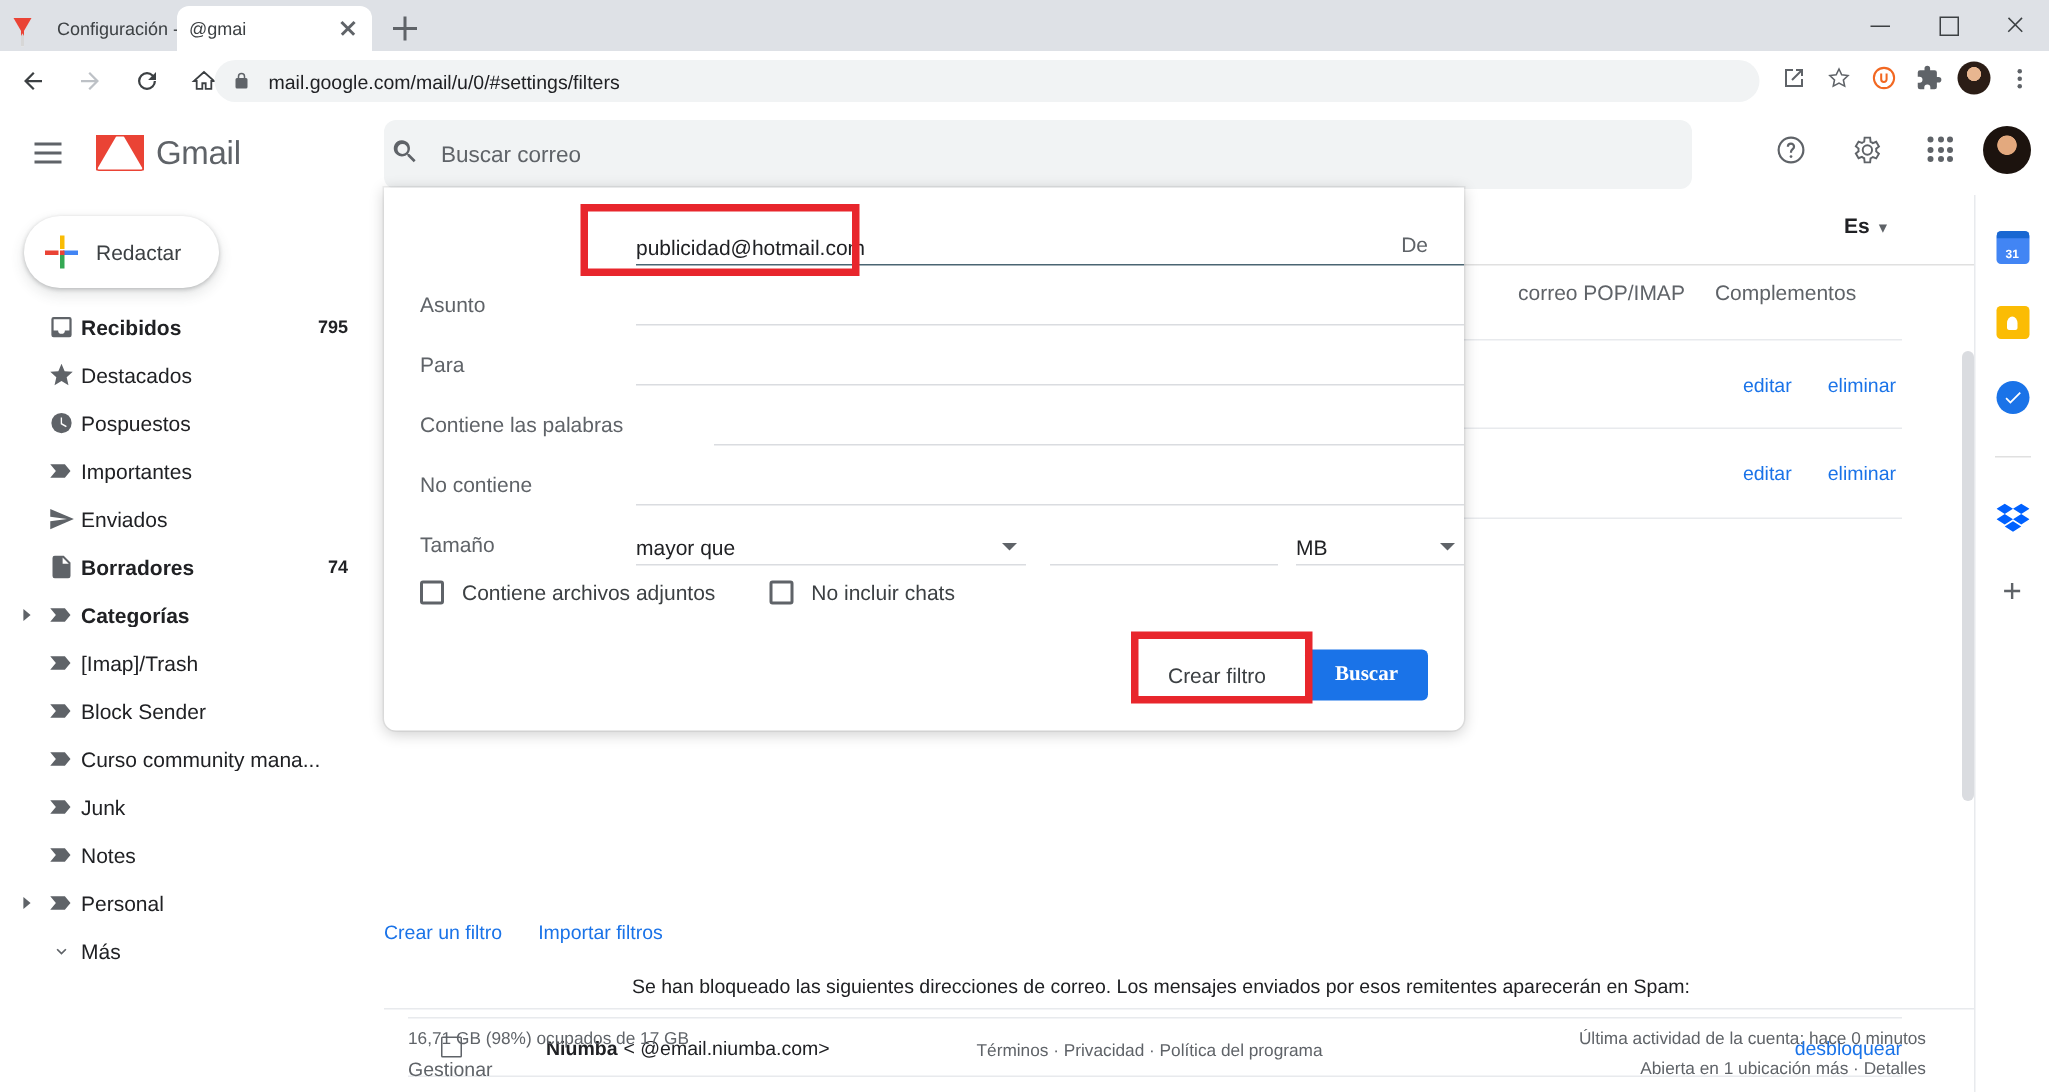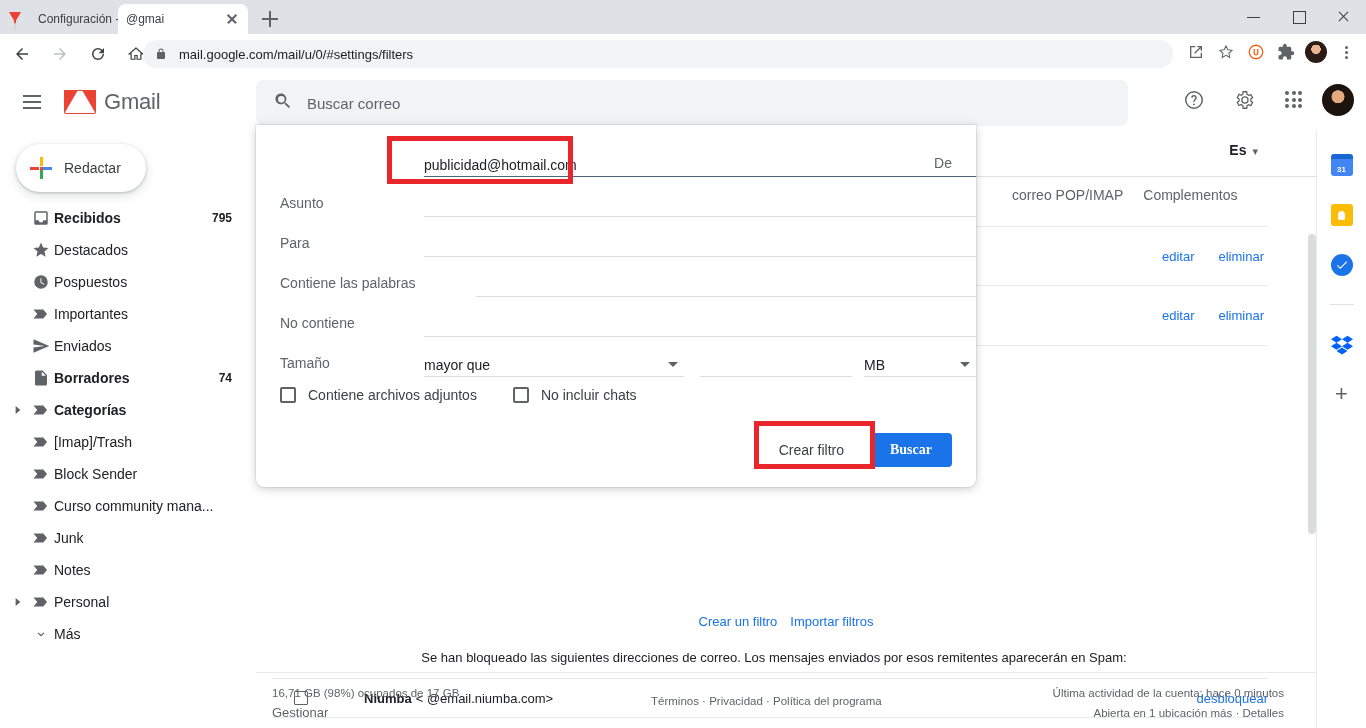--- a/index.html
+++ b/index.html
@@ -135,21 +135,21 @@
   .gm-logo-m::before, .gm-logo-m::after {
     content:''; position:absolute; top:-1px; width:0; height:0;
   }
   .gm-logo-m::before { left:-1px; border-left: 14px solid #ea4335; border-bottom: 24px solid transparent; }
   .gm-logo-m::after { right:-1px; border-right: 14px solid #ea4335; border-bottom: 24px solid transparent; }
   .gm-logo-text { font-size: 22px; color: #5f6368; margin-left: 8px; letter-spacing:-.2px;}
 
   .gm-search {
     position: absolute; left: 256px; top: 6px; width: 872px; height: 46px;
     background: #f1f3f4; border-radius: 8px;
-    display:flex; align-items:center; padding: 0 17px; cursor:text;
+    display:flex; align-items:center; padding: 0 4px; cursor:text;
   }
   .gm-search-ph { font-size: 15px; color: #5f6368; margin-left: 14px; }
 
   .gm-header-right { position:absolute; right: 12px; top: 4px; display:flex; align-items:center; gap: 6px; }
   .gm-hicon { width:44px; height:44px; display:flex; align-items:center; justify-content:center; cursor:pointer; border-radius:50%; }
   .apps-grid { width:18px; height:18px; display:grid; grid-template-columns:repeat(3,1fr); gap:2px; }
   .apps-grid i { width:4px; height:4px; border-radius:50%; background:#5f6368; display:block; }
   .gm-avatar {
     width: 32px; height: 32px; border-radius: 50%;
     background: radial-gradient(circle at 50% 40%, #e3a97e 0 25%, #1c130e 27% 100%);
@@ -215,21 +215,21 @@
   .filter-row {
     height: 60px; border-bottom: 1px solid #e8eaed;
     display:flex; align-items:center; justify-content:flex-end;
     padding-right: 4px; gap: 24px;
   }
   .filter-row:first-child { border-top: 1px solid #e8eaed; }
   .link { color: #1a73e8; font-size: 13px; cursor:pointer; }
 
   .filter-links {
     position:absolute; top: 484px; left: 0; width: 1060px;
-    display:flex; justify-content:center; gap: 13px;
+    display:flex; gap: 24px;
   }
   .blocked-title {
     position:absolute; top: 520px; left: 16px; right: 40px;
     font-size: 13px; font-weight: normal; color:#202124;text-align:center;
   }
   .blocked-table {
     position:absolute; top: 548px; left: 16px; right: 48px;
   }
   .blocked-row {
     height: 40px; border-top:1px solid #e8eaed; border-bottom:1px solid #e8eaed;

